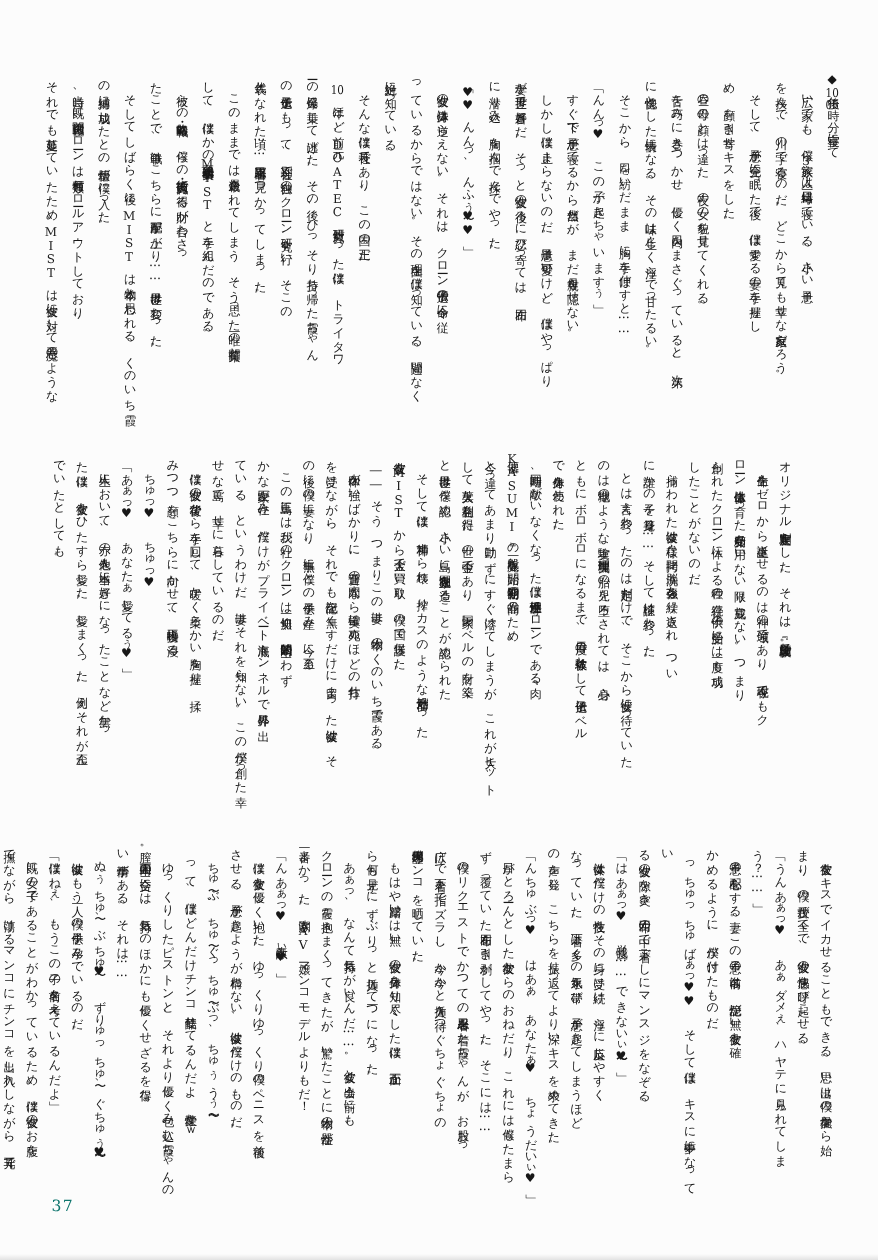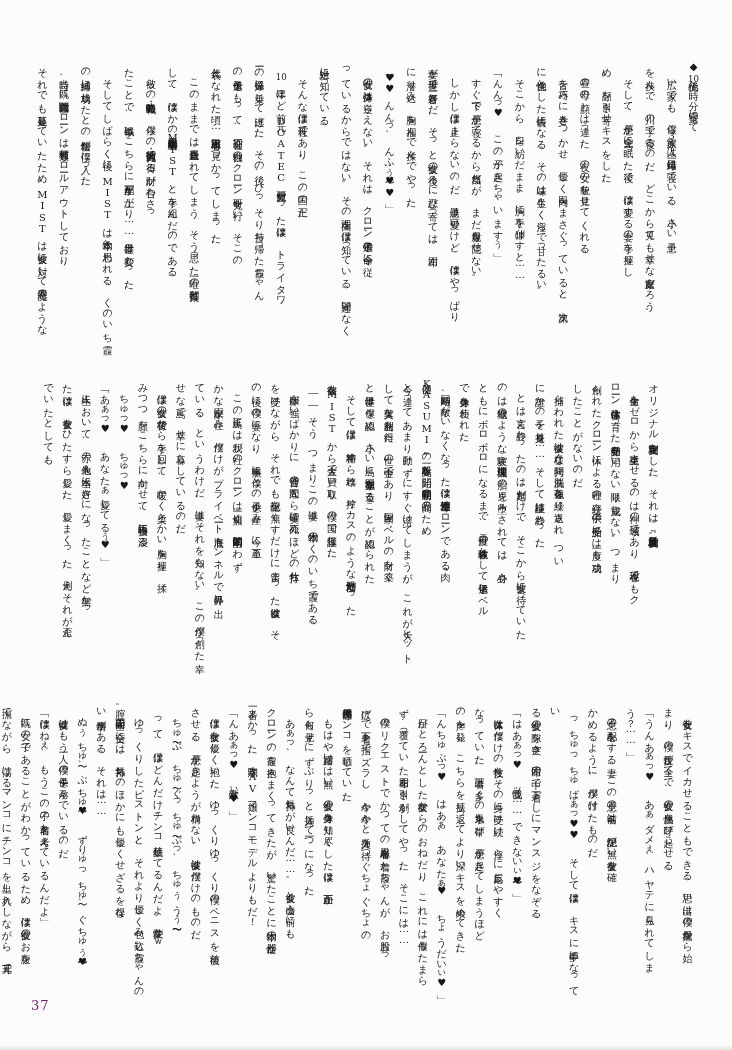--- a/index.html
+++ b/index.html
@@ -18,22 +18,22 @@
     font-size:10px;
     letter-spacing:0.3px;
     color:#171717;
   }
   .band p{margin:0;padding:0;height:100%;}
   .band-top   {top:61px;  right:28px; height:302px; line-height:21.7px;}
   .band-middle{top:377px; right:70px; height:292px; line-height:18.9px;}
   .band-bottom{top:701px; right:36px; height:294px; line-height:18.9px;}
   .tcy{text-combine-upright:all;}
   .page-number{
-    position:absolute;left:31px;top:998px;
-    font-size:13px;letter-spacing:1px;color:#701a75;
+    position:absolute;left:43px;top:998px;
+    font-size:13px;letter-spacing:1px;color:#0f766e;
   }
   .scan-edge{
     position:absolute;left:0;bottom:0;width:100%;height:5px;
     background:linear-gradient(to top, rgba(0,0,0,0.10), rgba(0,0,0,0));
   }
 </style>
 </head>
 <body>
 
 <div class="page">

